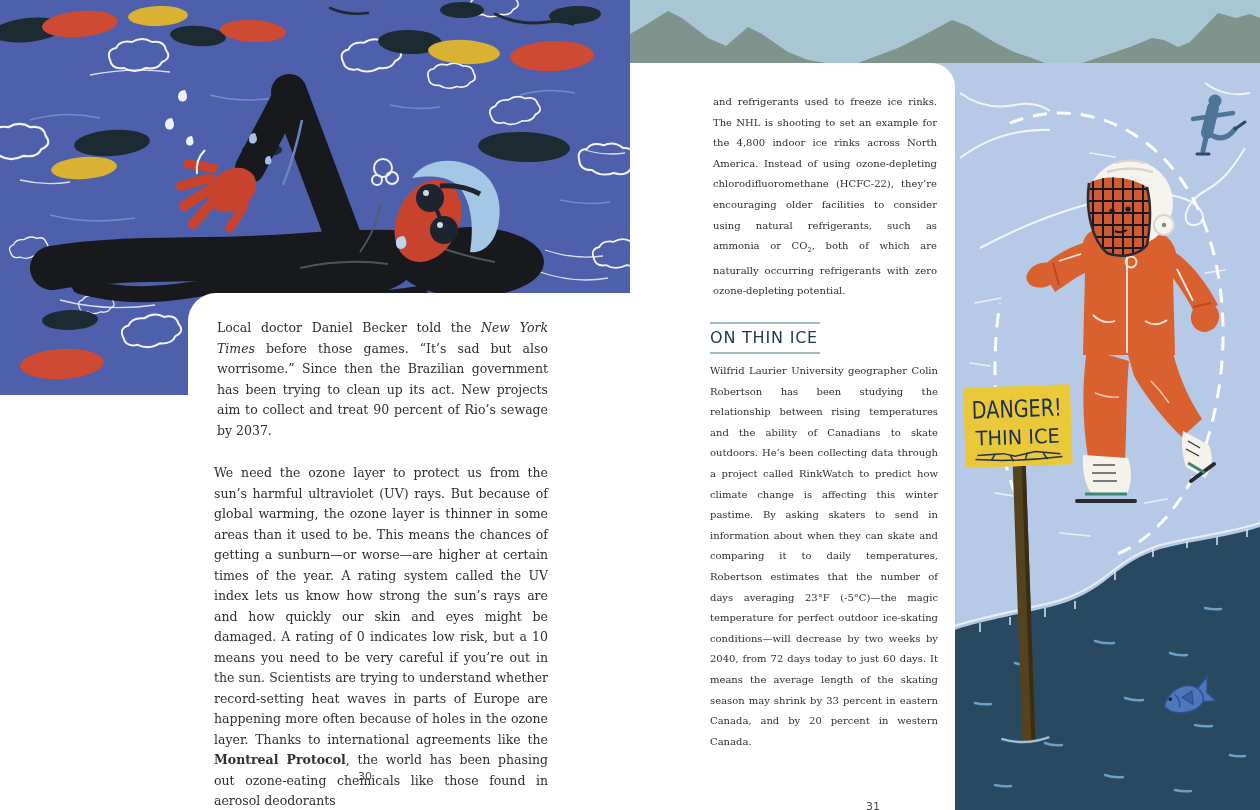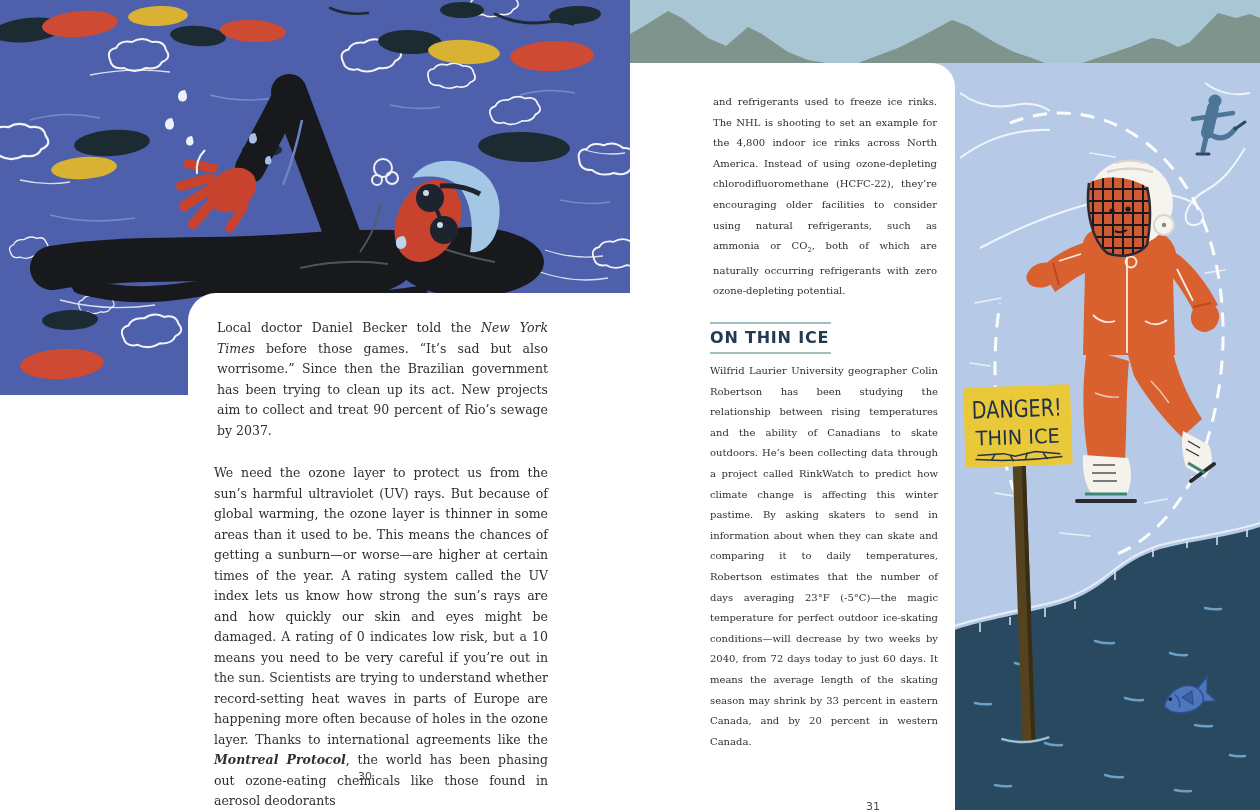--- a/index.html
+++ b/index.html
@@ -29,33 +29,33 @@
   .ice-bg{position:absolute;left:0;top:63px;width:630px;height:747px;background:var(--ice_blue);}
   .ice-art{position:absolute;left:325px;top:63px;width:305px;height:747px;}
   .textbox-right{position:absolute;left:0;top:63px;width:325px;height:747px;background:#fff;
                  border-top-right-radius:24px;}
   .col-right{position:absolute;left:83px;width:224px;color:var(--body_text);font-size:10px;
              line-height:20.6px;text-align:justify;z-index:5;}
   .p1-right{top:92px;}
   .body-right{top:361px;left:80px;width:228px;}
 
   .section-heading{position:absolute;z-index:6;display:inline-block;
-      font-family:"DejaVu Sans","Liberation Sans",sans-serif;font-weight:bold;
+      font-family:"DejaVu Sans","Liberation Sans",sans-serif;font-weight:normal;
       font-size:16px;letter-spacing:.8px;color:var(--heading_navy);
       border-top:2px solid var(--rule_teal);border-bottom:2px solid var(--rule_teal);
       padding:4px 2px 5px 0;}
   .heading-left{left:214px;top:424px;}
   .heading-right{left:80px;top:322px;}
 
   .page-num{position:absolute;top:770px;width:40px;z-index:6;
       font-family:"DejaVu Sans","Liberation Sans",sans-serif;font-size:11px;color:#4a4a4a;}
   .num-left{left:358px;} .num-right{left:236px;margin-top:30px;}
 
   .italic{font-style:italic;}
-  .bold-italic{font-style:italic;font-weight:bold;}
+  .bold-italic{font-weight:bold;}
   .sub{vertical-align:sub;font-size:.68em;}
   svg{display:block;}
 </style>
 </head>
 <body>
 
 <div class="spread">
 
   <div class="page page-left">
 

